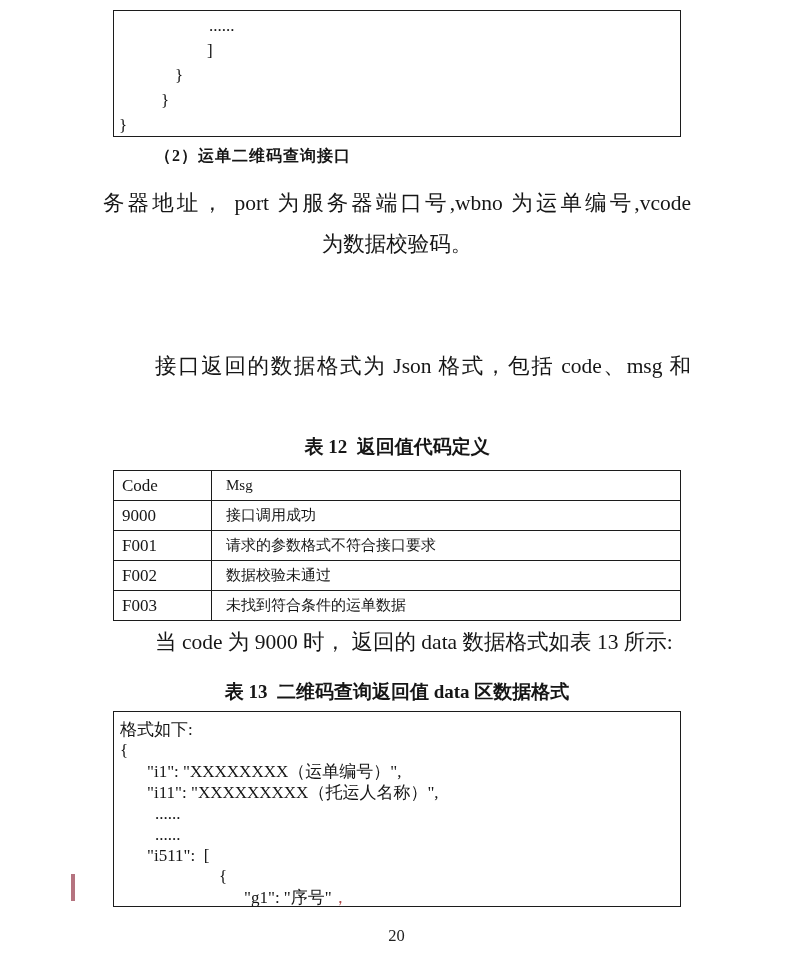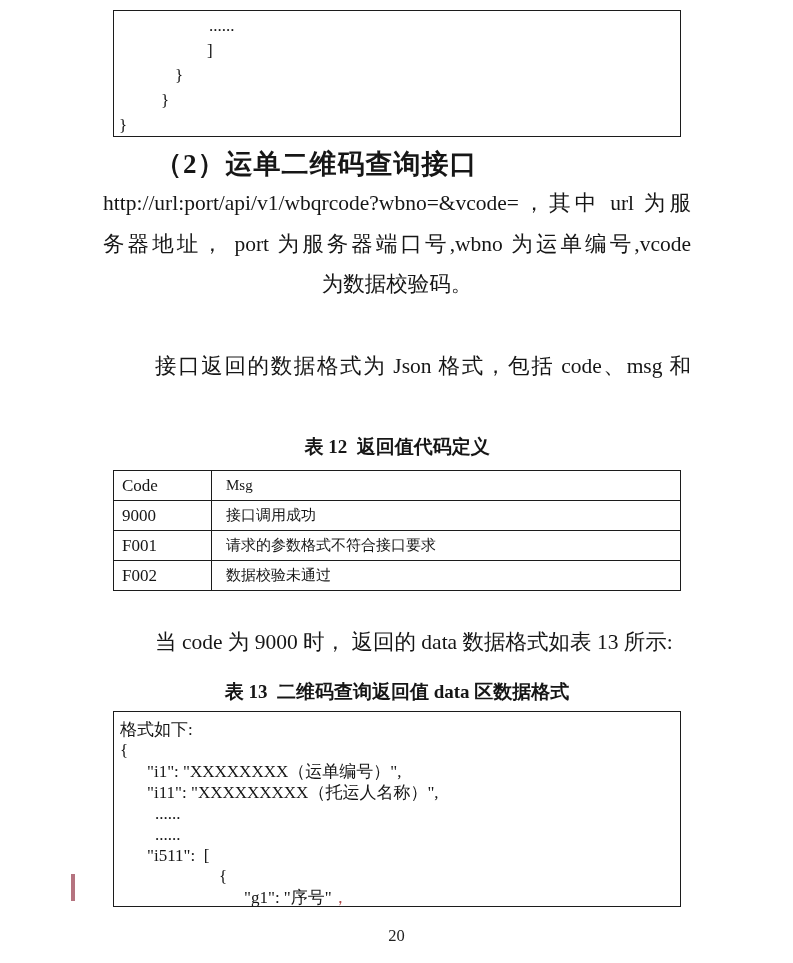--- a/index.html
+++ b/index.html
@@ -30,21 +30,21 @@
   .d2,.d3,.d6{padding-left:33px;}
   .d4,.d5{padding-left:41px;}
   .d7{padding-left:105px;}
   .d8{padding-left:130px;}
   .d9{padding-left:133px;}
   .red{color:#b04a4a;}
 
   
   #sec-heading{
     position:absolute;left:155px;top:146px;
-    font-size:27px;font-weight:bold;letter-spacing:1px;
+    font-size:16px;font-weight:bold;letter-spacing:1px;
   }
   .para{position:absolute;left:103px;width:588px;font-size:21.5px;}
   #para1{top:183px;}
   #para2{top:346px;}
   .pline{line-height:40.5px;height:40.5px;overflow:hidden;text-align:center;}
   .indent{padding-left:52px;}
   .jl{text-align:justify;text-align-last:justify;}
 
   .caption{
     position:absolute;left:103px;width:588px;text-align:center;
@@ -89,21 +89,20 @@
     <div class="cl c0">......</div>
     <div class="cl c1">]</div>
     <div class="cl c2">}</div>
     <div class="cl c3">}</div>
     <div class="cl c4">}</div>
   </div>
 
   <div id="sec-heading">（2）运单二维码查询接口</div>
 
   <div id="para1" class="para">
-    <div class="pline jl">http://url:port/api/v1/wbqrcode?wbno=&amp;vcode=，其中 url 为服</div>
     <div class="pline jl">务器地址， port 为服务器端口号,wbno 为运单编号,vcode</div>
     <div class="pline">为数据校验码。</div>
   </div>
 
   <div id="para2" class="para">
     <div class="pline indent jl">接口返回的数据格式为 Json 格式，包括 code、msg 和 data</div>
   </div>
 
   <div id="caption12" class="caption">表 12  返回值代码定义</div>
 
@@ -118,20 +117,24 @@
       <td class="msg">接口调用成功</td>
     </tr>
     <tr>
       <td class="col-code">F001</td>
       <td class="msg">请求的参数格式不符合接口要求</td>
     </tr>
     <tr>
       <td class="col-code">F002</td>
       <td class="msg">数据校验未通过</td>
     </tr>
+    <tr>
+      <td class="col-code">F003</td>
+      <td class="msg">未找到符合条件的运单数据</td>
+    </tr>
   </tbody>
     </table>
 
   <div id="note-line">当 code 为 9000 时， 返回的 data 数据格式如表 13 所示:</div>
 
   <div id="caption13" class="caption">表 13  二维码查询返回值 data 区数据格式</div>
 
   <div id="codebox2" class="codebox">
     <div class="cl d0">格式如下:</div>
     <div class="cl d1">{</div>

